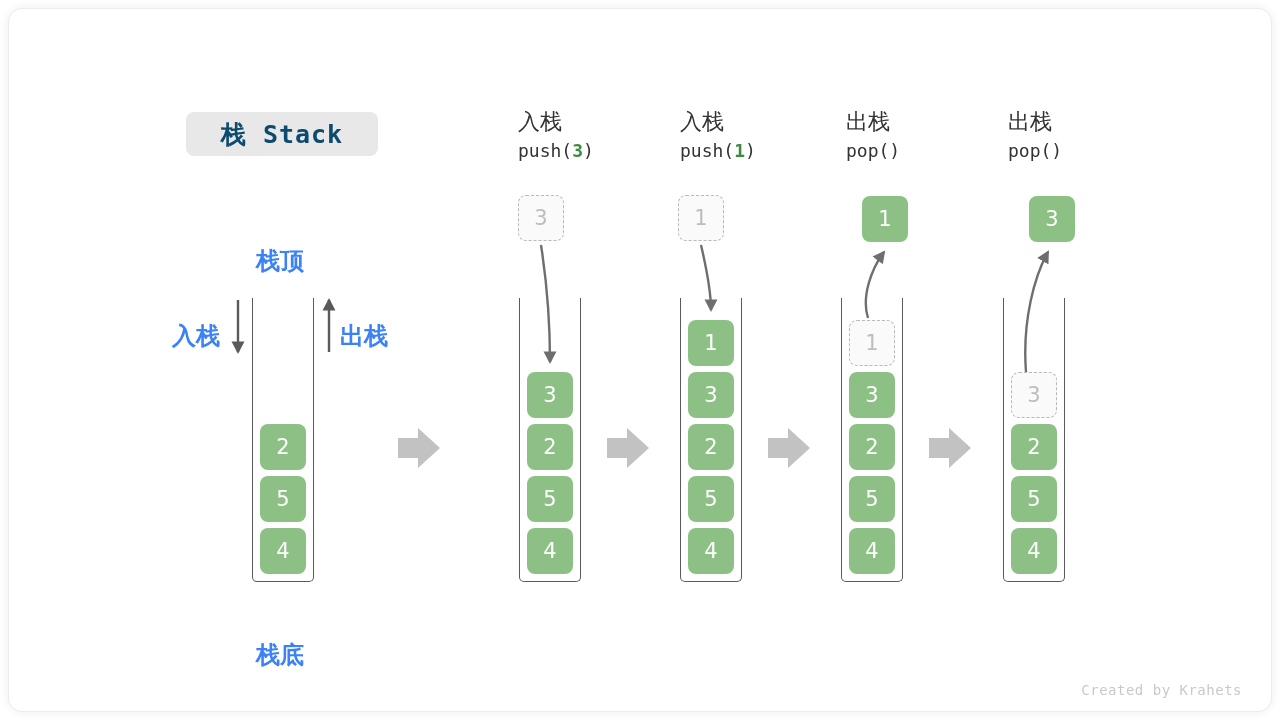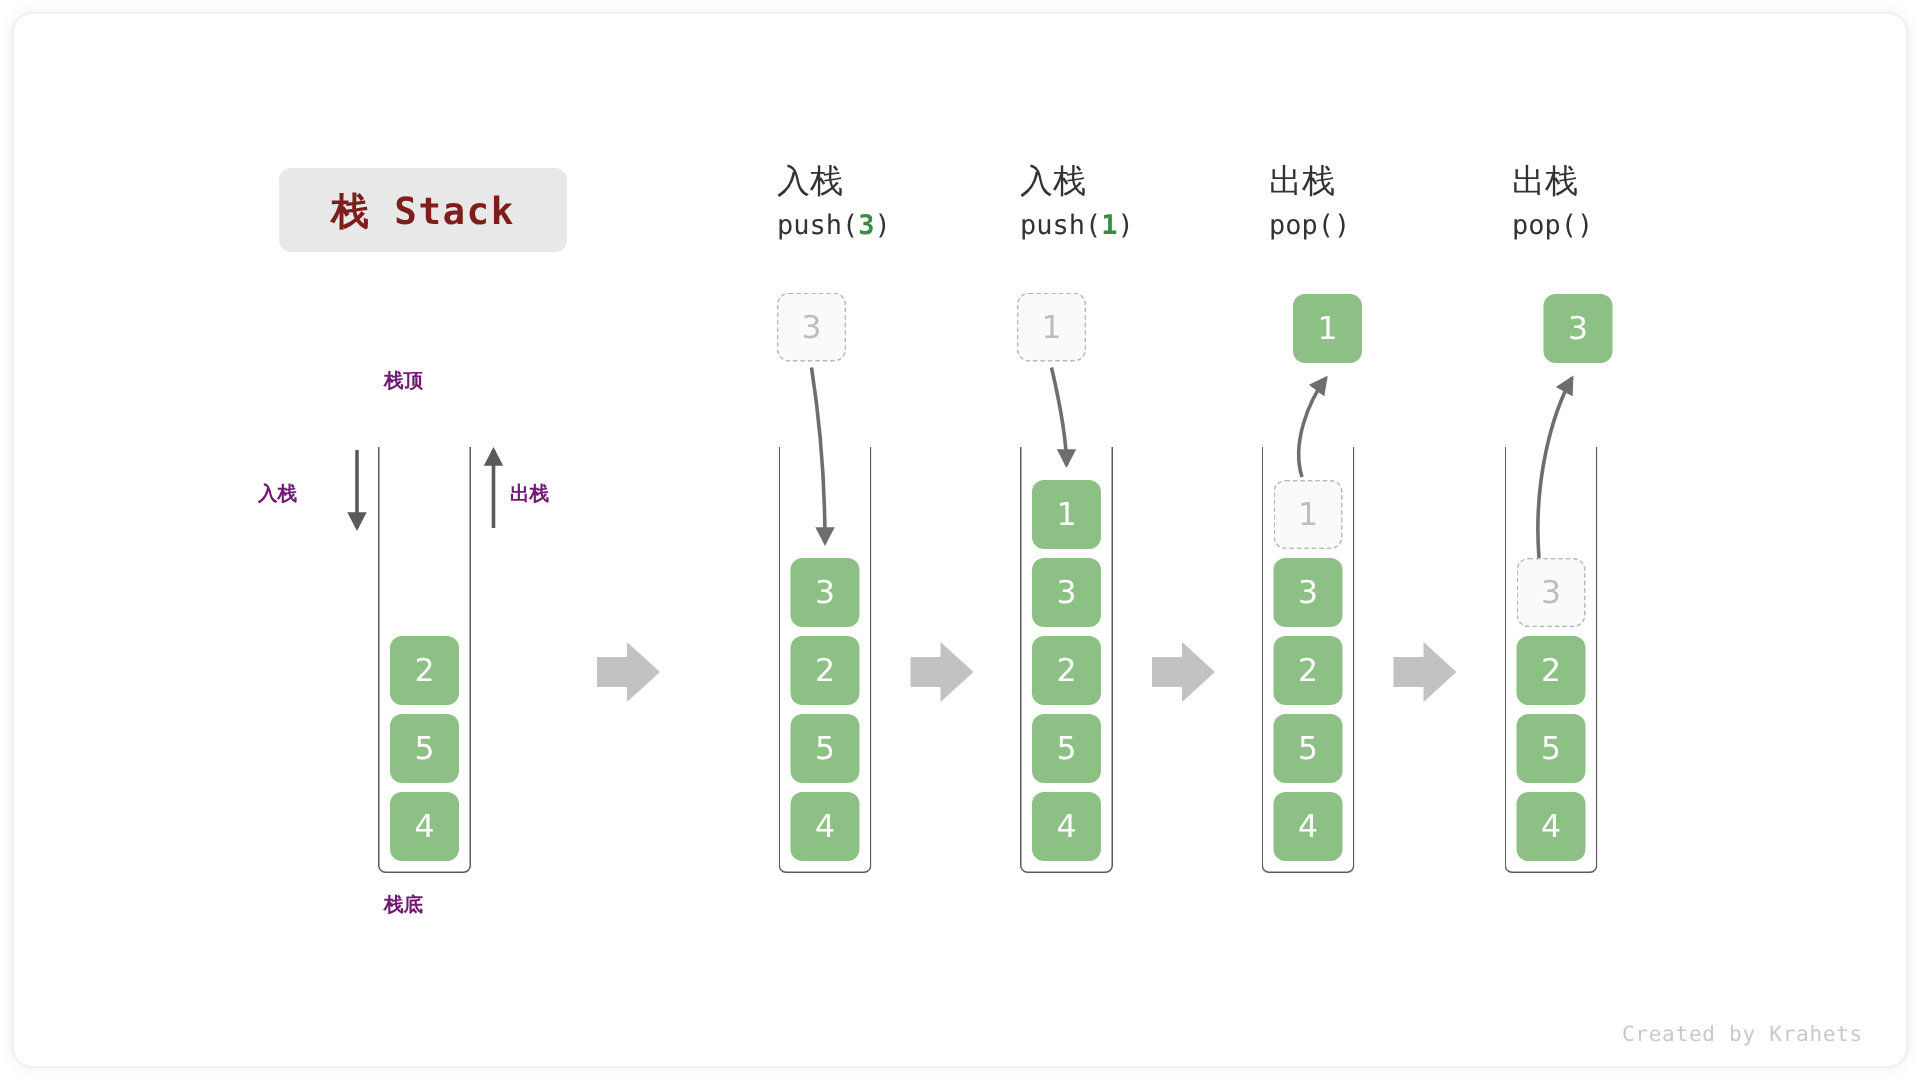--- a/index.html
+++ b/index.html
@@ -32,30 +32,30 @@
     box-shadow: 0 0 10px rgba(0,0,0,0.07);
     box-sizing: border-box;
   }
 
   
   .title-badge {
     position: absolute;
     left: 186px;
     top: 112px;
     width: 192px;
-    height: 56px;
+    height: 44px;
     background: #e8e8e8;
     border-radius: 8px;
     display: flex;
     align-items: center;
     justify-content: center;
     font-family: "DejaVu Sans Mono", "Liberation Mono", monospace;
     font-size: 25px;
     font-weight: bold;
-    color: #7f1d1d;
+    color: #0c4a6e;
     letter-spacing: 1px;
     box-sizing: border-box;
   }
 
   
   .col-header {
     position: absolute;
     font-size: 22px;
     color: #333333;
     line-height: 1.45;
@@ -106,23 +106,23 @@
   }
   .cell.ghost {
     background: #fafafa;
     border: 1.8px dashed #b8b8b8;
     color: #bdbdbd;
   }
 
   
   .label-bold {
     position: absolute;
-    font-size: 13px;
+    font-size: 24px;
     font-weight: bold;
-    color: #701a75;
+    color: #3b82f6;
     white-space: nowrap;
     font-family: "DejaVu Sans", "Liberation Sans", sans-serif;
     text-align: center;
   }
 
   
   .footer {
     position: absolute;
     right: 38px;
     bottom: 22px;
@@ -166,21 +166,21 @@
     <span class="code"><span>pop(</span><span class="num"></span><span>)</span></span>
   </div>
 
   <div class="col-header" style="left:1008px; top:106px;">
     <span class="cn">出栈</span>
     <span class="code"><span>pop(</span><span class="num"></span><span>)</span></span>
   </div>
 
   <div class="label-bold" style="left:256px; top:245px;">栈顶</div>
 
-  <div class="label-bold" style="left:256px; top:594px;">栈底</div>
+  <div class="label-bold" style="left:256px; top:639px;">栈底</div>
 
   <div class="label-bold" style="left:172px; top:320px;">入栈</div>
 
   <div class="label-bold" style="left:340px; top:320px;">出栈</div>
 
   <div class="stack-box" style="left:252px; top:298px; width:62px; height:284px;"></div>
 
   <div class="cell filled" style="left:260px; top:424px;">2</div>
   <div class="cell filled" style="left:260px; top:476px;">5</div>
   <div class="cell filled" style="left:260px; top:528px;">4</div>

